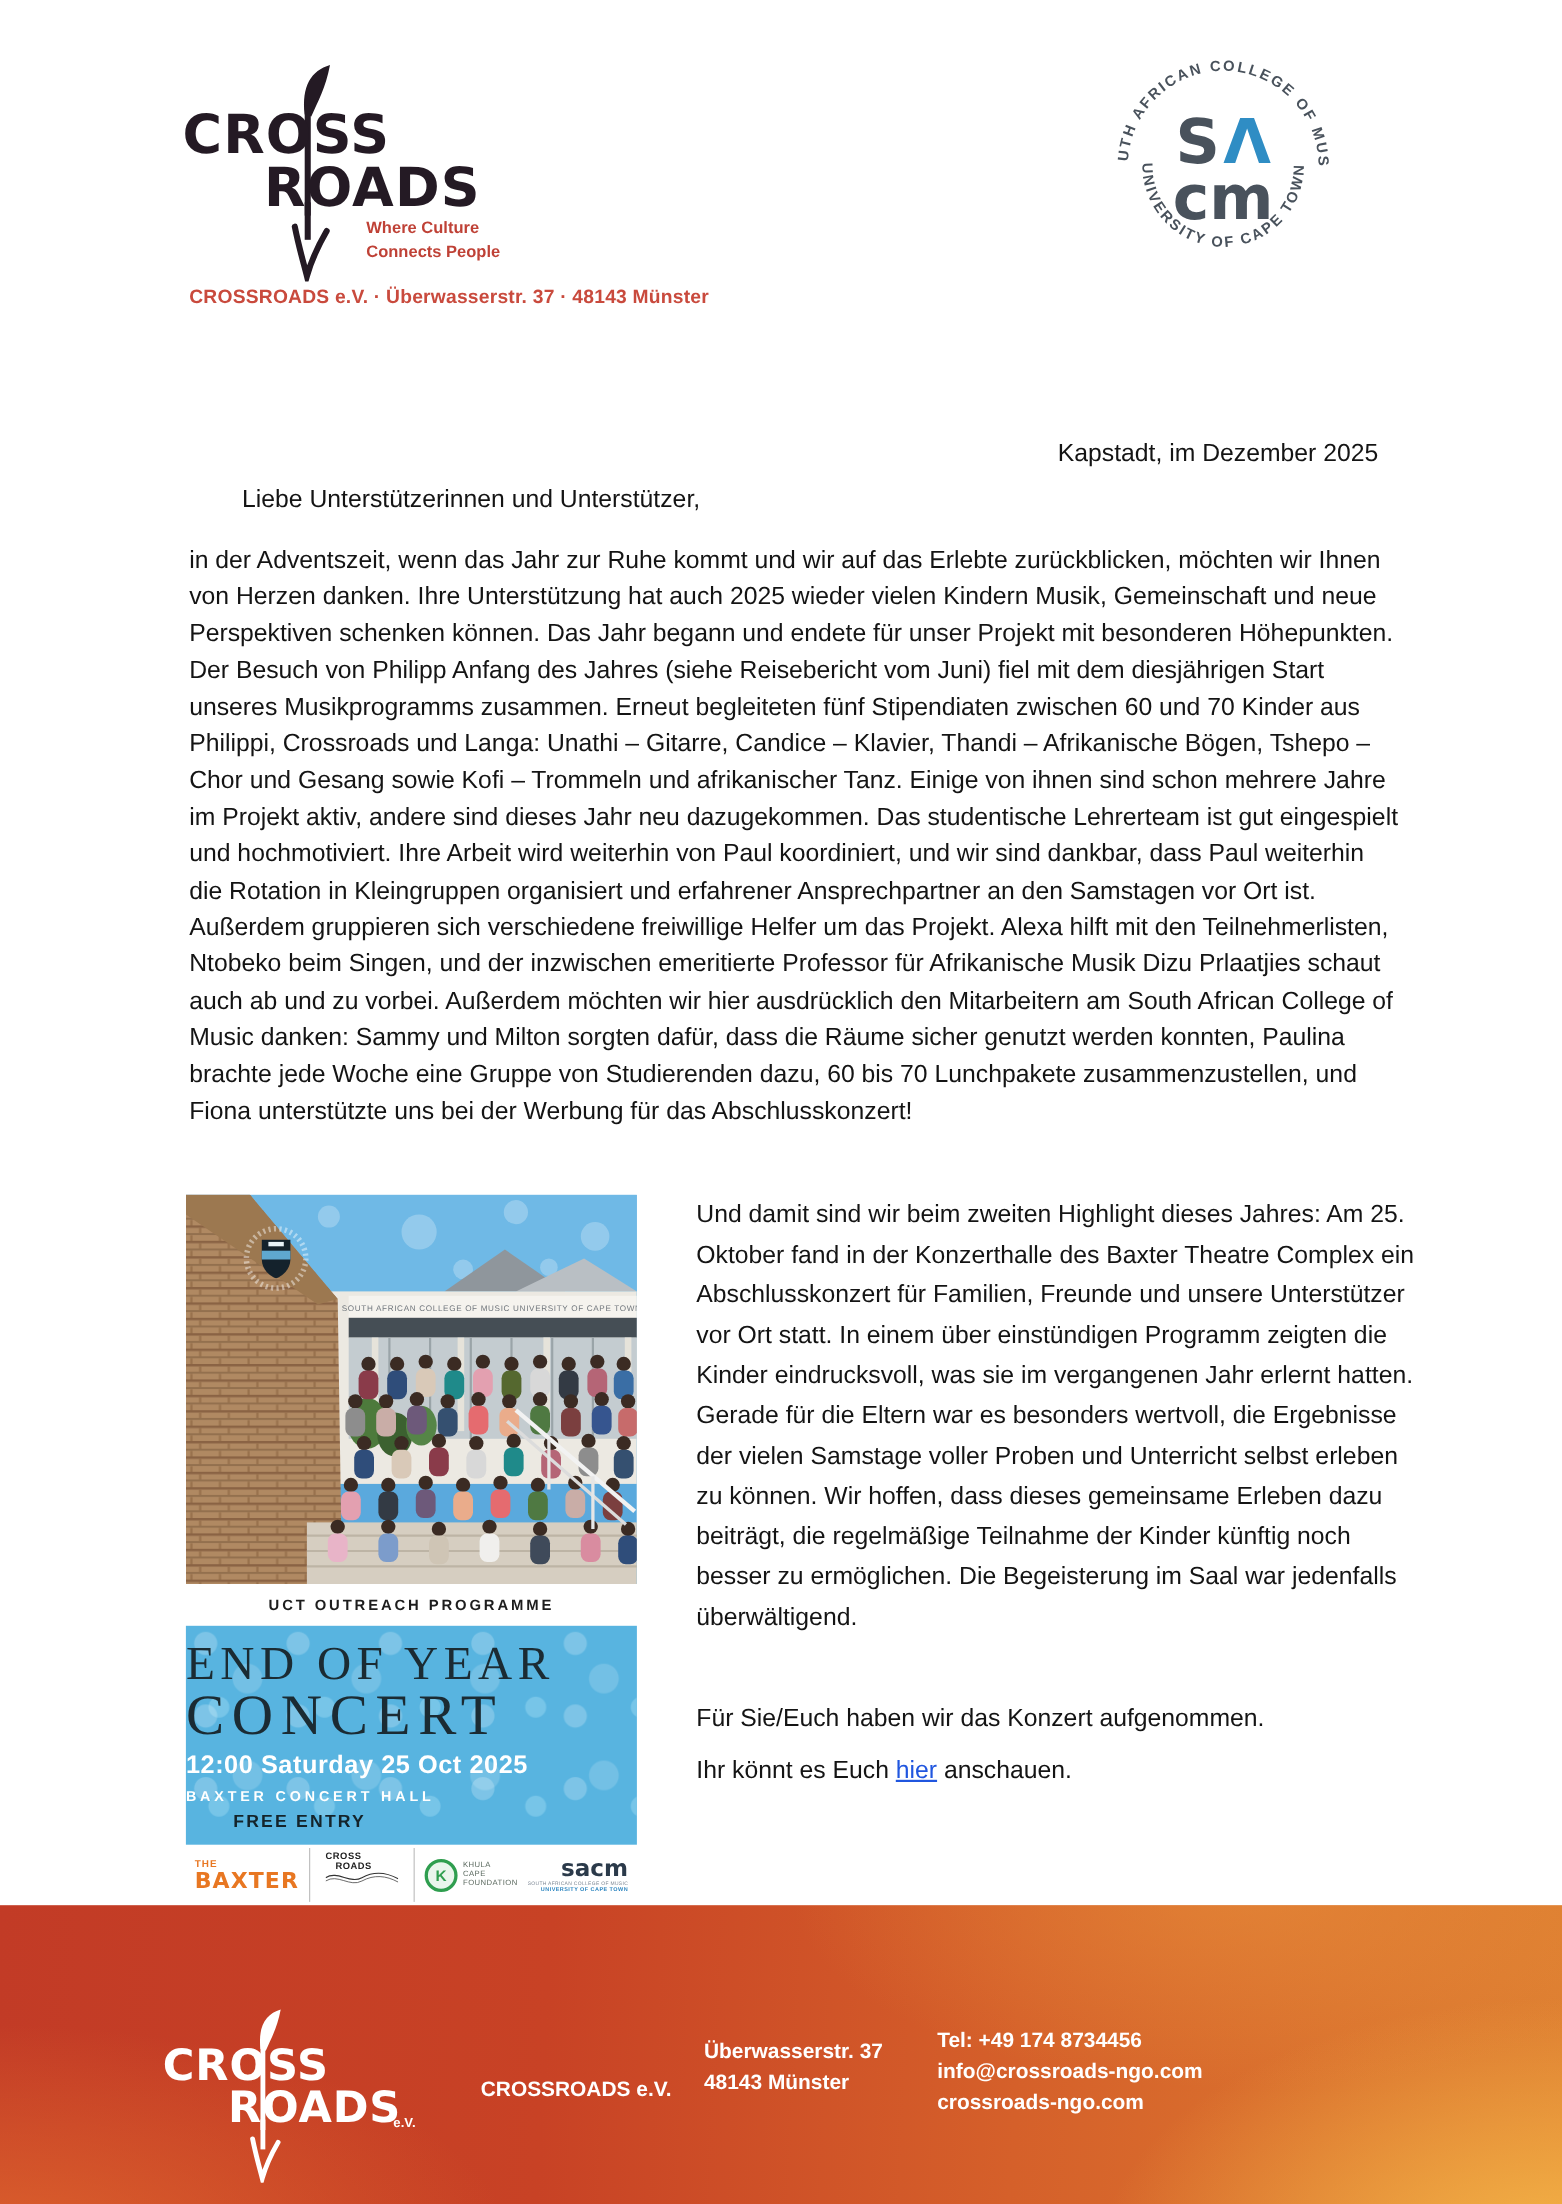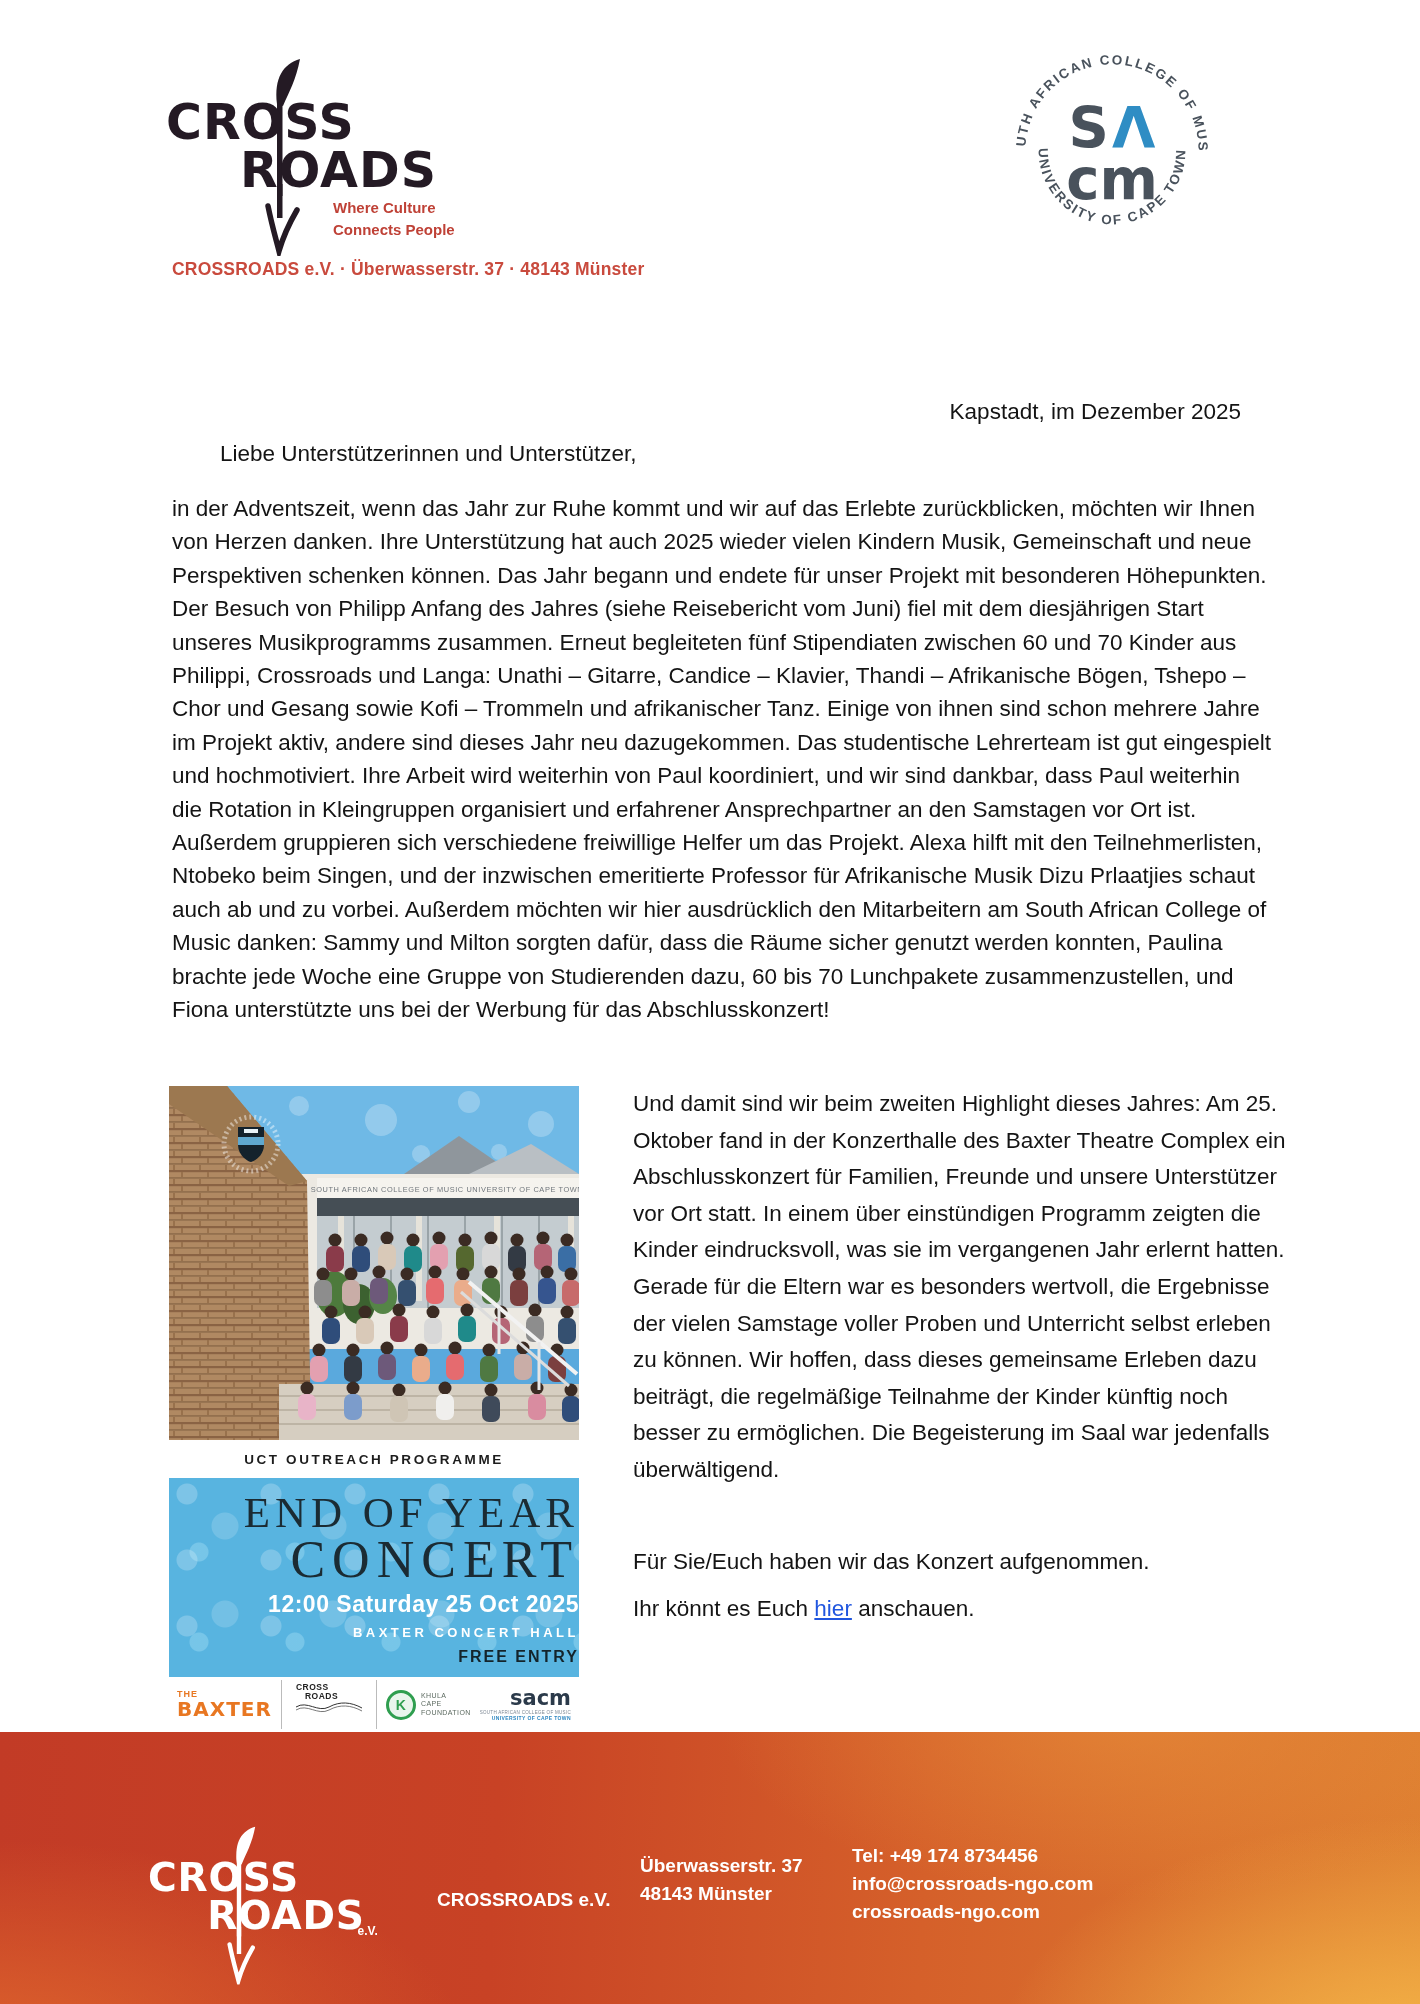--- a/index.html
+++ b/index.html
@@ -18,37 +18,37 @@
   .ft-logo{left:148px;top:1826px;transform:scale(.8);transform-origin:0 0;color:#ffffff;z-index:3;}
 
   .tagline{position:absolute;left:333px;top:197px;font-size:15px;line-height:22px;
         font-weight:bold;color:#bf4136;}
   .sender-line{position:absolute;left:172px;top:259px;font-size:17.5px;font-weight:bold;
         color:#c94a3d;letter-spacing:.2px;}
 
   .sacm-logo{position:absolute;left:1005px;top:44px;}
 
   
-  .dateline{position:absolute;left:168px;top:399px;width:1073px;text-align:right;font-size:22.5px;}
+  .dateline{position:absolute;left:180px;top:399px;width:1073px;text-align:right;font-size:22.5px;}
   .salutation{position:absolute;left:172px;top:441px;font-size:22.5px;margin-left:48px;}
   .body-text{position:absolute;left:172px;top:492px;width:1102px;font-size:22.5px;line-height:33.4px;}
 
   .col-right{position:absolute;left:633px;top:1086px;width:655px;font-size:22.5px;line-height:36.6px;}
   .closing-1{position:absolute;left:633px;top:1549px;font-size:22.5px;}
   .closing-2{position:absolute;left:633px;top:1596px;font-size:22.5px;}
   a.inline-link{color:#2056df;text-decoration:underline;cursor:pointer;}
 
   
   .photo{position:absolute;left:169px;top:1086px;width:410px;height:354px;overflow:hidden;}
   .caption{position:absolute;left:169px;top:1452px;width:410px;text-align:center;
         font-size:13.5px;font-weight:bold;letter-spacing:2.6px;color:#1d1d1d;}
 
   
   .poster{position:absolute;left:169px;top:1478px;width:410px;height:254px;}
-  .poster-blue{position:relative;height:199px;text-align:right;background-color:#58b4e0;
+  .poster-blue{position:relative;height:199px;text-align:left;background-color:#58b4e0;
         background-image:
           radial-gradient(circle at 18px 16px, rgba(255,255,255,.22) 10px, transparent 11px),
           radial-gradient(circle at 56px 48px, rgba(255,255,255,.16) 13px, transparent 14px),
           radial-gradient(circle at 30px 74px, rgba(122,199,233,.9) 9px, transparent 10px);
         background-size:84px 66px,108px 88px,96px 90px;}
   .poster-t1{padding-top:13px;font-family:"Liberation Serif",serif;font-weight:400;
         font-size:43px;letter-spacing:5px;color:#1b2b33;line-height:1;}
   .poster-t2{font-family:"Liberation Serif",serif;font-weight:400;font-size:52px;
         letter-spacing:7px;color:#1b2b33;line-height:1;margin-top:0px;}
   .poster-dt{margin-top:5px;color:#fff;font-weight:bold;font-size:23px;letter-spacing:.5px;}

